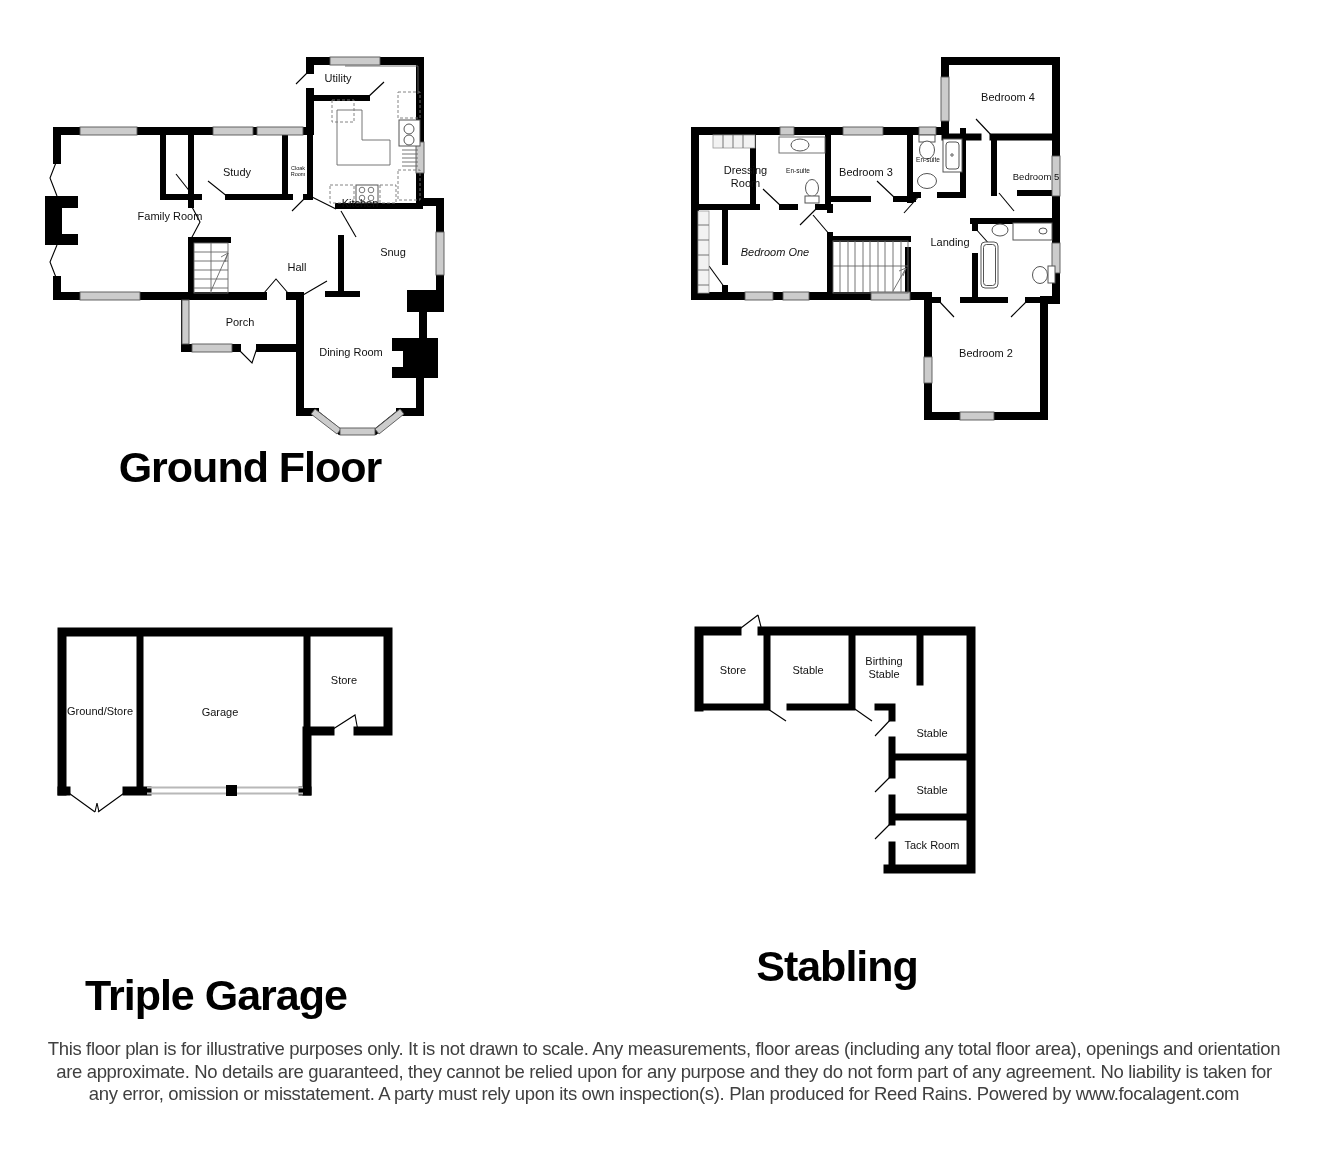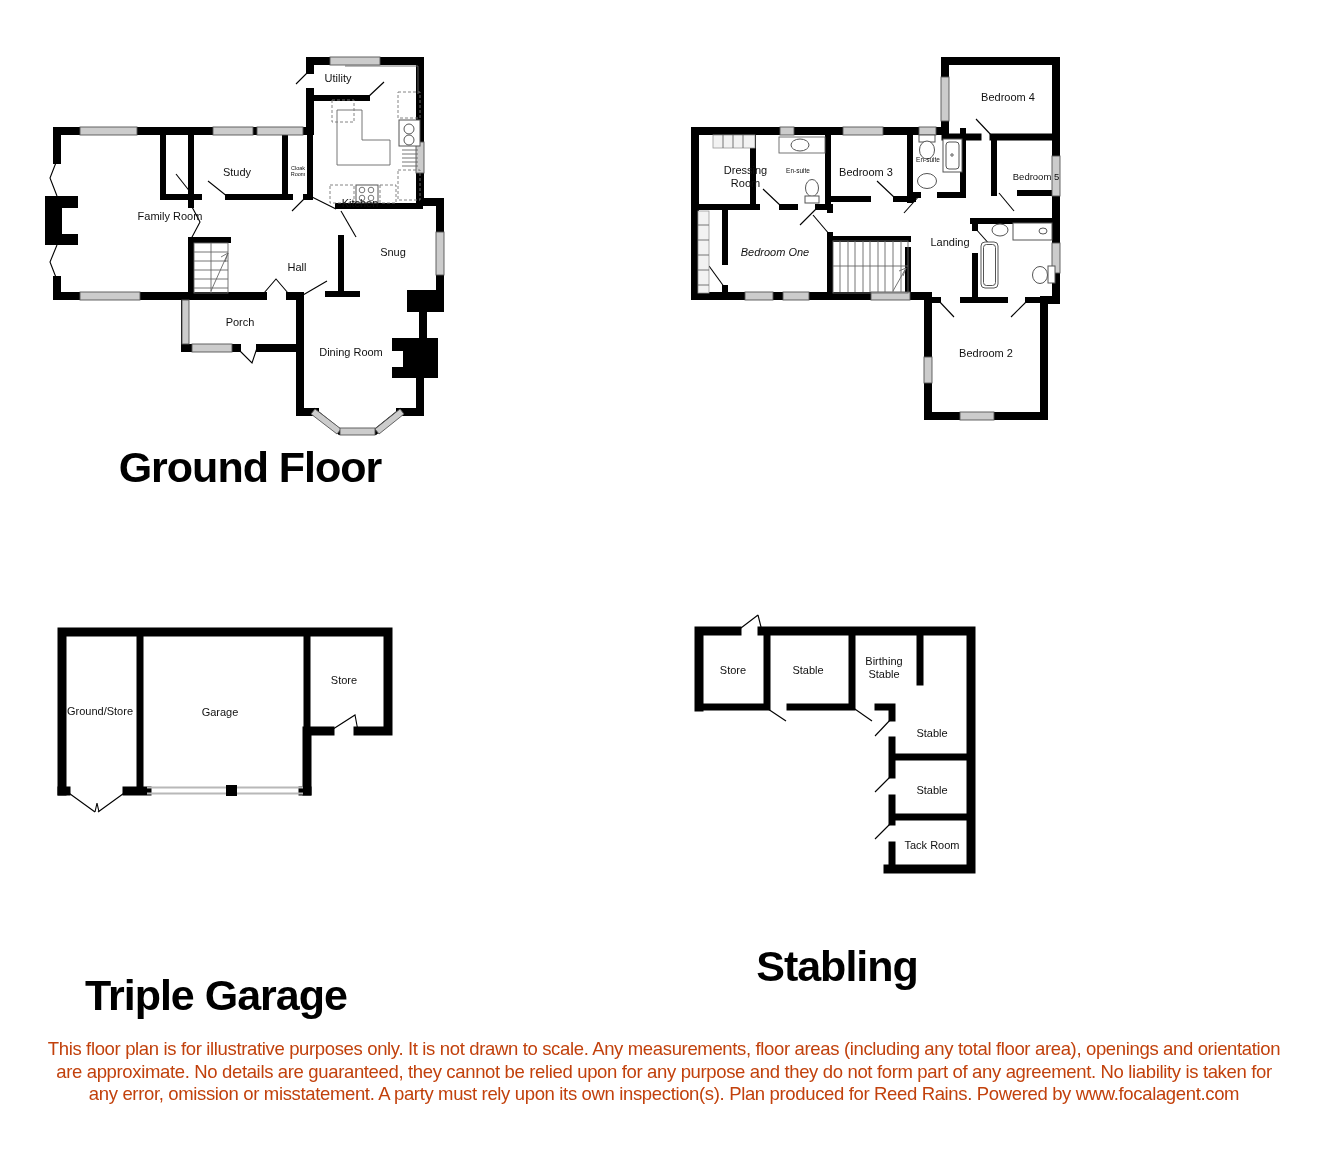--- a/index.html
+++ b/index.html
@@ -9,21 +9,21 @@
   .plan svg{position:absolute;left:0;top:0;overflow:visible;}
   .room-label{position:absolute;transform:translate(-50%,-50%);font-size:11px;line-height:1.15;
         color:#111;text-align:center;white-space:nowrap;}
   .room-label.wrap{white-space:normal;}
   .room-label.small{font-size:9.5px;padding-left:20px;}
   .room-label.tiny{font-size:6.5px;}
   .room-label.micro{font-size:5.5px;}
   .floor-title{position:absolute;transform:translate(-50%,-50%);font-size:43px;font-weight:bold;
         letter-spacing:-1px;white-space:nowrap;color:#000;}
   #footer{position:absolute;left:44px;top:1038px;width:1240px;text-align:center;
-        font-size:18.5px;letter-spacing:-0.35px;line-height:1.22;color:#c2410c;}
+        font-size:18.5px;letter-spacing:-0.35px;line-height:1.22;color:#404040;}
   .wall{stroke:#000;fill:none;stroke-linecap:square;}
   .w8{stroke-width:8;} .w7{stroke-width:7;} .w6{stroke-width:6;} .w9{stroke-width:9;}
   .win{fill:#cccccc;stroke:#555;stroke-width:0.9;}
   .door{stroke:#000;stroke-width:1.1;fill:none;}
   .thin{stroke:#666;stroke-width:0.9;fill:none;}
   .dash{stroke:#777;stroke-width:0.9;fill:none;stroke-dasharray:3,2;}
   .fix{stroke:#555;stroke-width:1;fill:#fff;}
   .hatch{stroke:#999;stroke-width:0.8;fill:#f2f2f2;}
   .black{fill:#000;stroke:none;}
   .notch{fill:#fff;stroke:none;}

